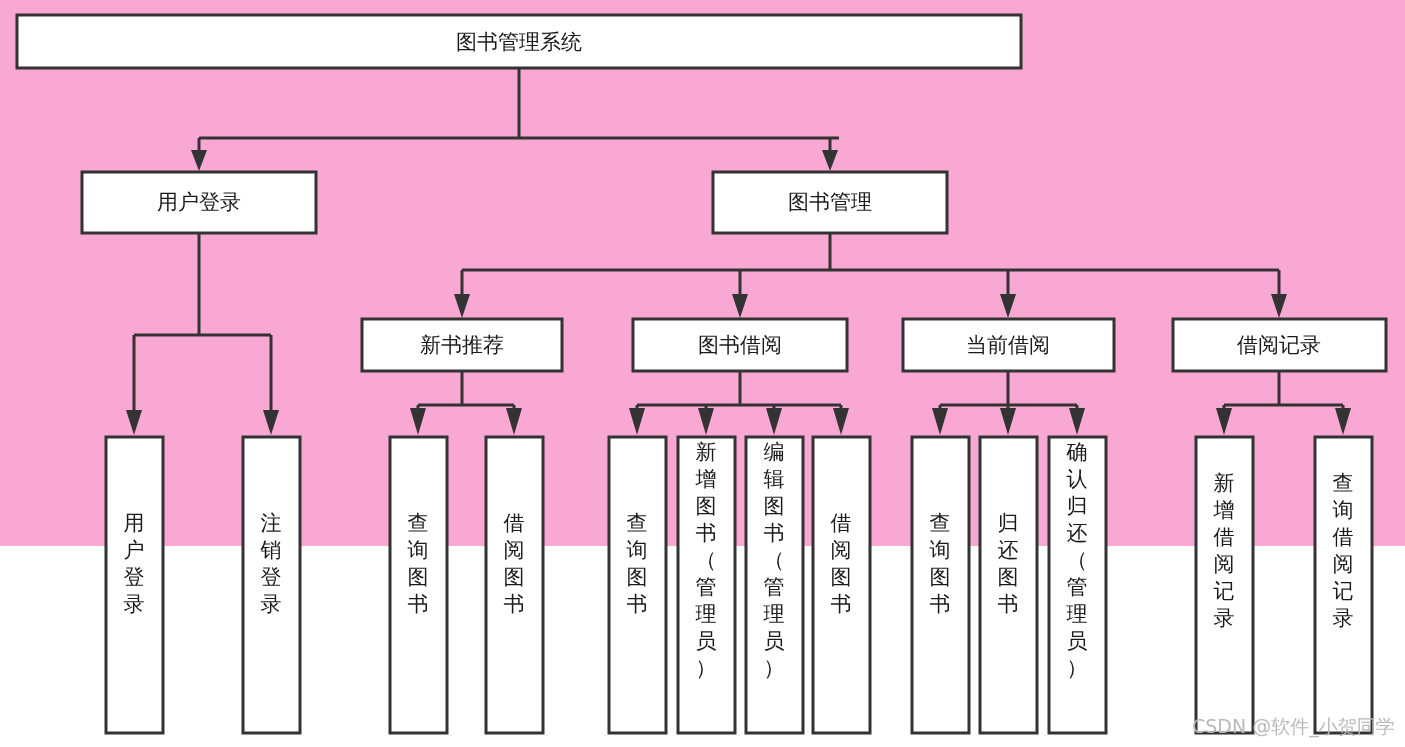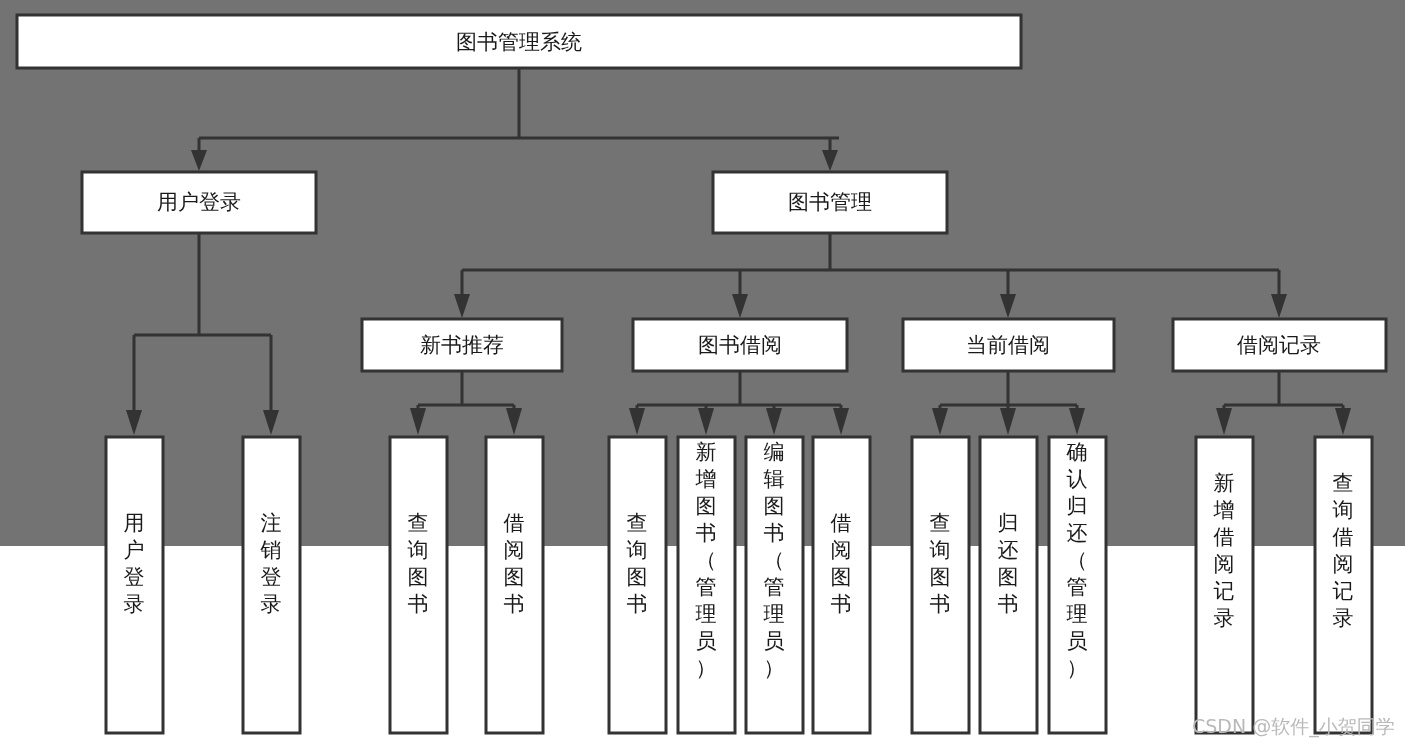--- a/index.html
+++ b/index.html
@@ -11,21 +11,21 @@
   body {
     width: 1405px;
     height: 747px;
     font-family: "DejaVu Sans", "Liberation Sans", sans-serif;
     overflow: hidden;
   }
   #diagram-root {
     position: relative;
     width: 1405px;
     height: 546px;
-    background: #737373;
+    background: #f9a8d4;
   }
   svg#tree-svg {
     position: absolute;
     top: 0;
     left: 0;
     width: 1405px;
     height: 747px;
     display: block;
   }
   .node-box {

